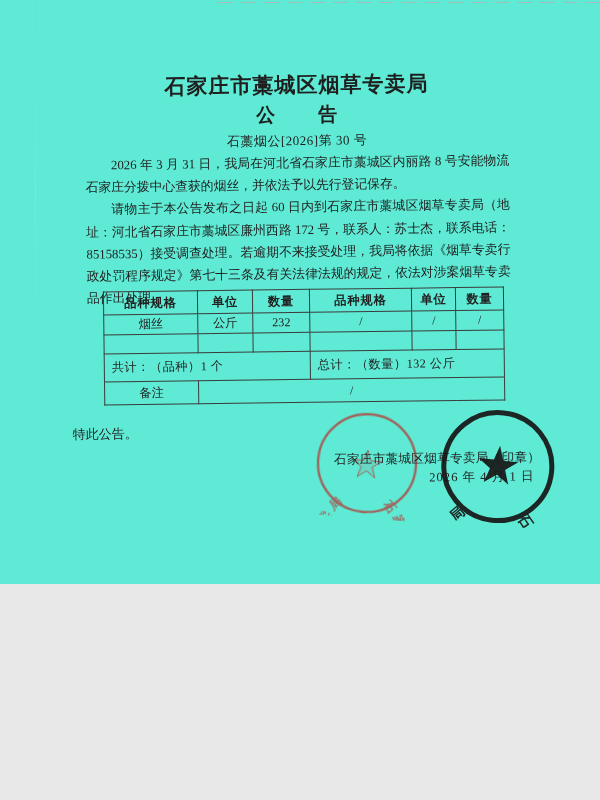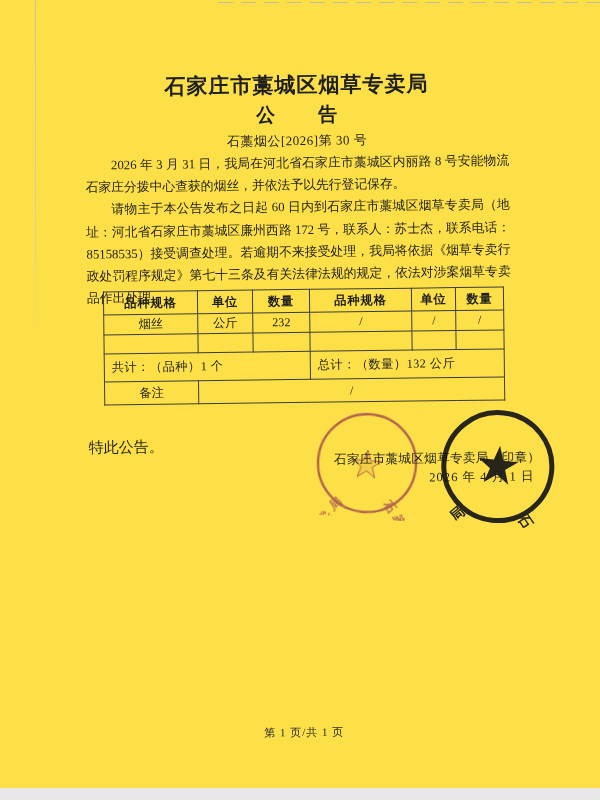--- a/index.html
+++ b/index.html
@@ -1,18 +1,18 @@
 <!DOCTYPE html>
 <html><head>
 <meta charset="utf-8">
 <style>
   html,body{margin:0;padding:0;background:#e8e8e8;}
   .page{
-    position:relative;width:600px;height:788px;margin:0 auto;
-    background:#fde047;overflow:hidden;
+    position:relative;width:600px;height:584px;margin:0 auto;
+    background:#5eead4;overflow:hidden;
     font-family:"Liberation Serif","DejaVu Serif",serif;color:#1f1f1f;
   }
   
   .artifact-vline{position:absolute;left:35px;top:0;width:1px;height:348px;
     background:linear-gradient(#b9b9b9,#c6c6c6 55%,rgba(200,200,200,0));opacity:.75;}
   .artifact-topline{position:absolute;top:2px;left:218px;width:382px;height:1px;
     background:repeating-linear-gradient(90deg,#b3b3b3 0 15px,rgba(0,0,0,0) 15px 23px);opacity:.8;}
 
   .tilt{position:absolute;left:0;top:0;width:600px;height:800px;
     transform:rotate(-0.7deg);transform-origin:300px 380px;}
@@ -30,21 +30,21 @@
 
   table.doc-table{position:absolute;left:104px;top:289px;width:400px;
     border-collapse:collapse;table-layout:fixed;font-size:12.2px;color:#222;}
   .doc-table th,.doc-table td{border:1px solid #3c3c3c;text-align:center;
     padding:0;overflow:hidden;white-space:nowrap;font-weight:normal;}
   .doc-table th{font-weight:bold;letter-spacing:1px;}
   tr.r-head{height:23px;} tr.r-data{height:20px;} tr.r-empty{height:19px;}
   tr.r-total{height:28px;} tr.r-remark{height:23px;}
   td.cell-left{text-align:left;padding-left:7px;letter-spacing:.5px;}
 
-  .closing{position:absolute;left:88px;top:423px;font-size:15px;margin-top:13px;}
+  .closing{position:absolute;left:72px;top:423px;font-size:13px;}
 
   .signature{position:absolute;left:333px;top:452px;font-size:12.6px;
     letter-spacing:.3px;z-index:2;}
   .issue-date{position:absolute;left:428px;top:471px;font-size:12.6px;
     letter-spacing:1px;z-index:2;}
 
   .stamp-red{position:absolute;left:311px;top:409px;z-index:1;
     opacity:.88;filter:blur(.3px);}
   .stamp-black{position:absolute;left:437px;top:407px;z-index:3;opacity:.93;}
 

